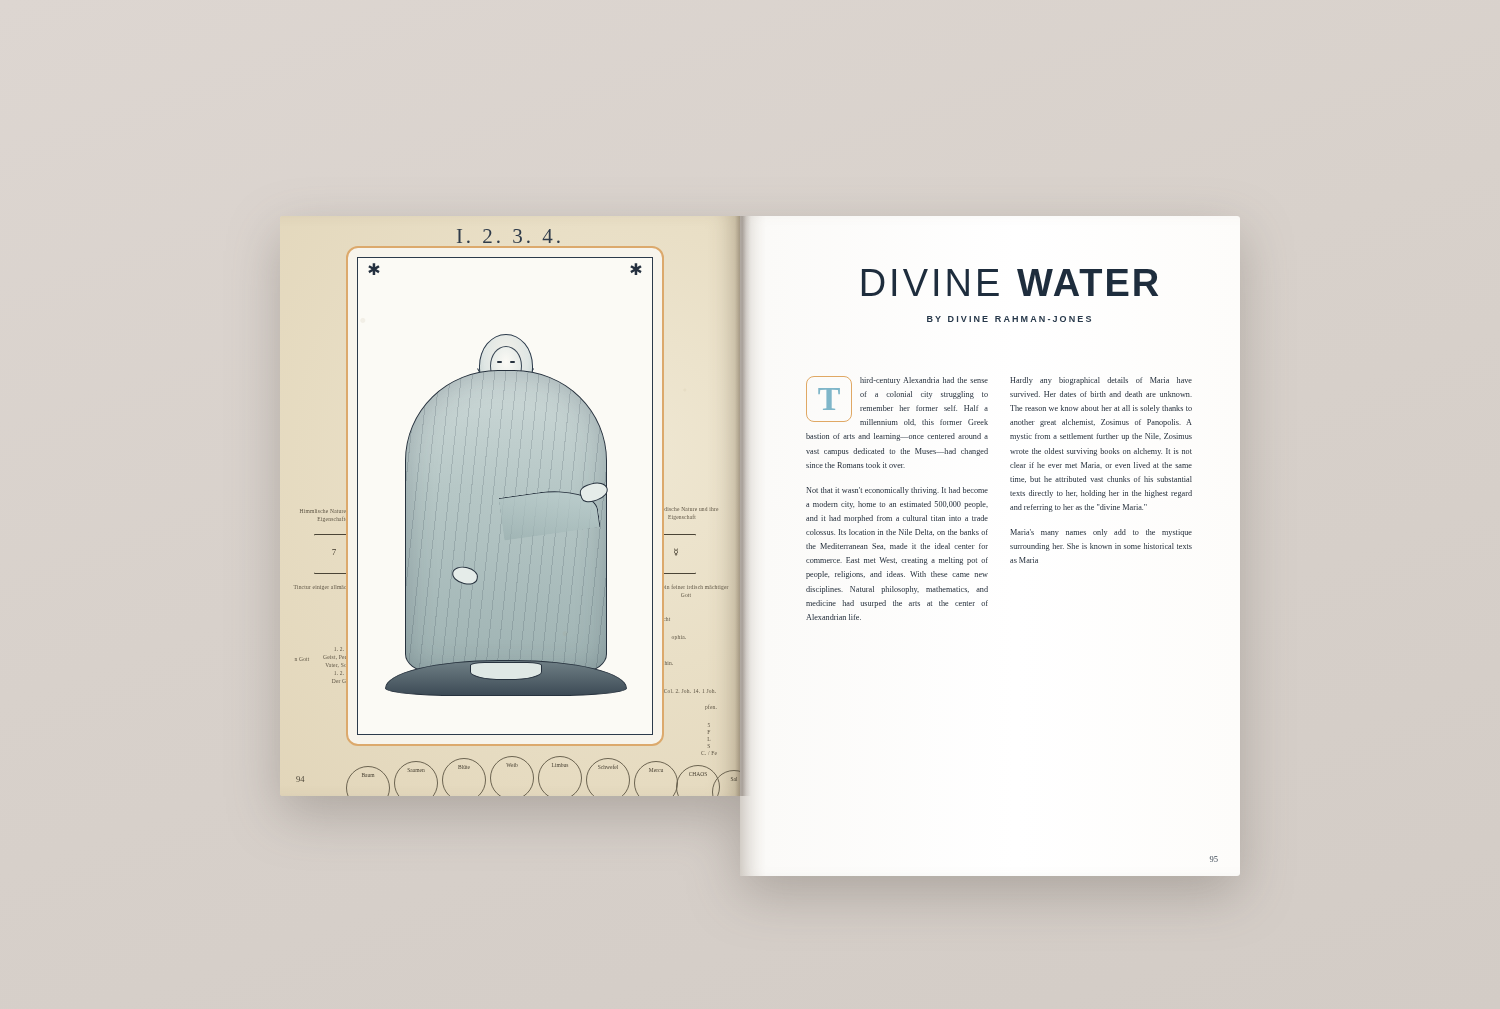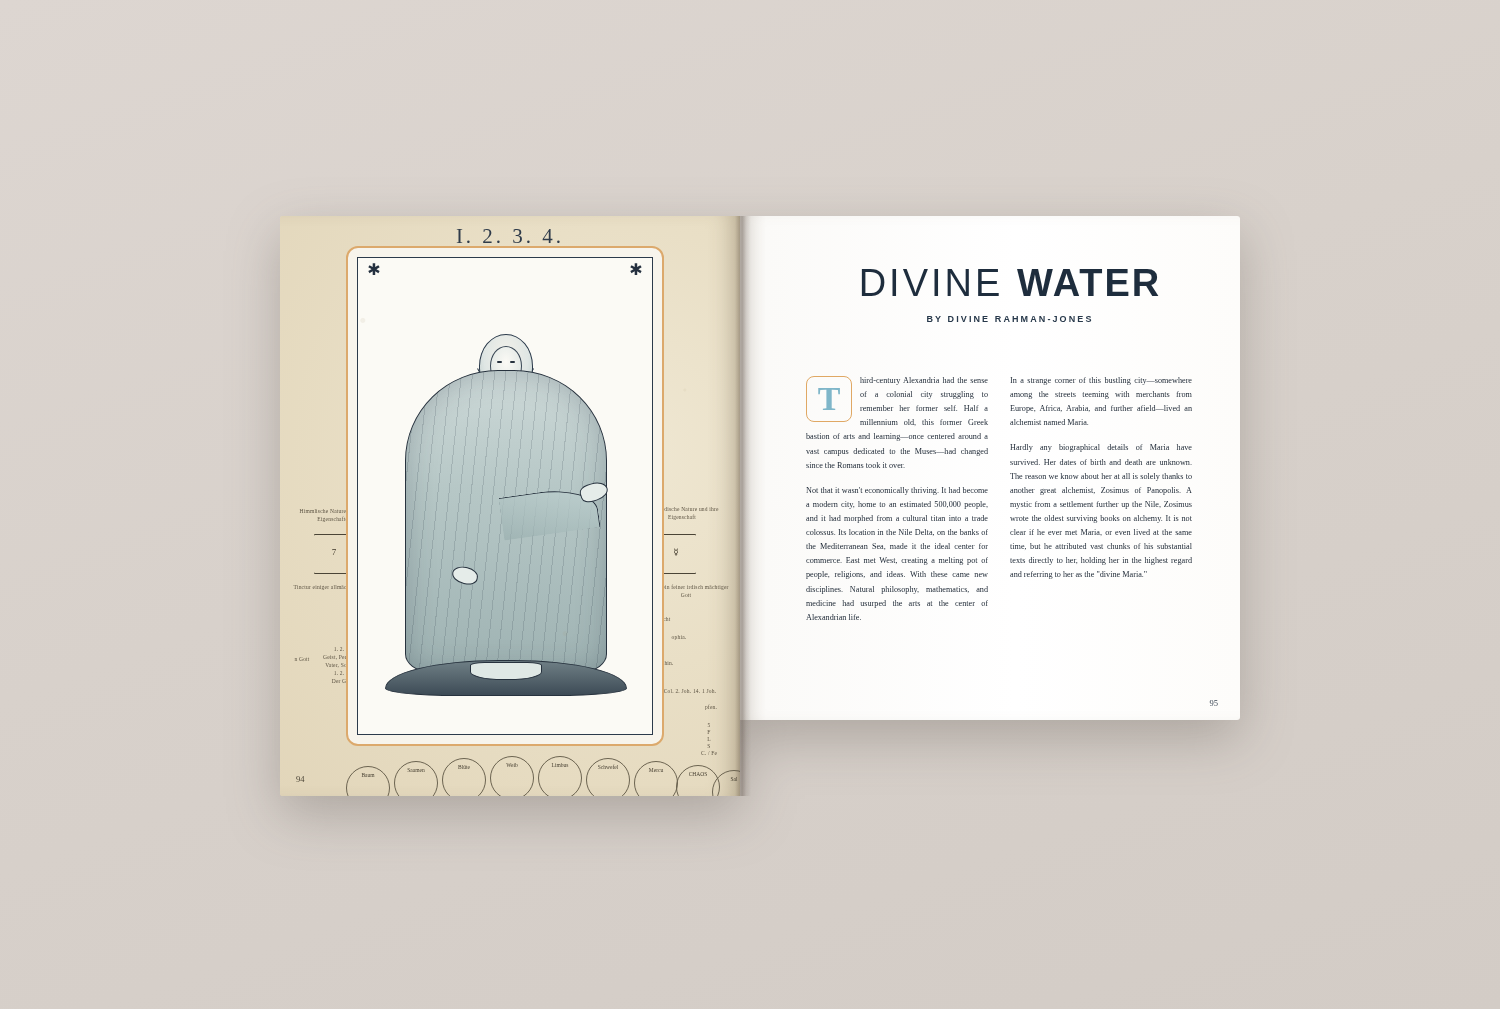--- a/index.html
+++ b/index.html
@@ -310,21 +310,21 @@
     font-size: 8.5px;
     color: #4a4436;
     font-family: "Liberation Serif", serif;
   }
   .folio-left { left: 16px; }
 
   
   .page-right {
     position: relative;
     width: 500px;
-    height: 504px;
+    height: 660px;
     background: linear-gradient(90deg, #ece9e4 0px, #fbfaf8 26px, #ffffff 55%, #fdfcfa 100%);
     border-radius: 0 3px 3px 0;
     box-shadow: inset 16px 0 22px -16px rgba(110, 95, 80, 0.40);
     overflow: hidden;
   }
 
   .title-block {
     position: absolute;
     left: 0; right: 0;
     top: 46px;
@@ -527,22 +527,22 @@
       </div>
 
       <div class="columns">
         <div class="col">
           <p>
             <span class="dropcap">T</span><span>hird-century Alexandria had the sense of a colonial city struggling to remember her former self. Half a millennium old, this former Greek bastion of arts and learning—once centered around a vast campus dedicated to the Muses—had changed since the Romans took it over.</span>
           </p>
           <p>Not that it wasn't economically thriving. It had become a modern city, home to an estimated 500,000 people, and it had morphed from a cultural titan into a trade colossus. Its location in the Nile Delta, on the banks of the Mediterranean Sea, made it the ideal center for commerce. East met West, creating a melting pot of people, religions, and ideas. With these came new disciplines. Natural philosophy, mathematics, and medicine had usurped the arts at the center of Alexandrian life.</p>
         </div>
         <div class="col">
-          <p>In a strange corner of this bustling city—somewhere among the streets teeming with merchants from Europe, Africa, Arabia, and further afield—lived an alchemist named Maria.</p>
           <p>Hardly any biographical details of Maria have survived. Her dates of birth and death are unknown. The reason we know about her at all is solely thanks to another great alchemist, Zosimus of Panopolis. A mystic from a settlement further up the Nile, Zosimus wrote the oldest surviving books on alchemy. It is not clear if he ever met Maria, or even lived at the same time, but he attributed vast chunks of his substantial texts directly to her, holding her in the highest regard and referring to her as the "divine Maria."</p>
+          <p>Maria's many names only add to the mystique surrounding her. She is known in some historical texts as Maria</p>
         </div>
       </div>
 
       <div class="page-num">95</div>
     </div>
 
     <div class="gutter-shadow"></div>
   </div>
 </div>
 

